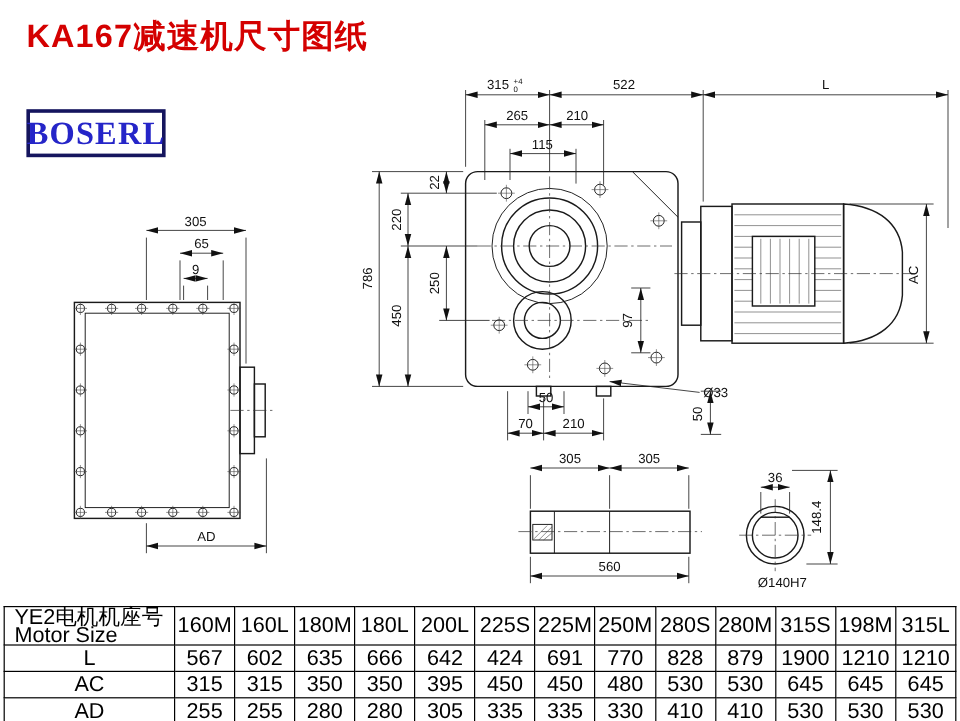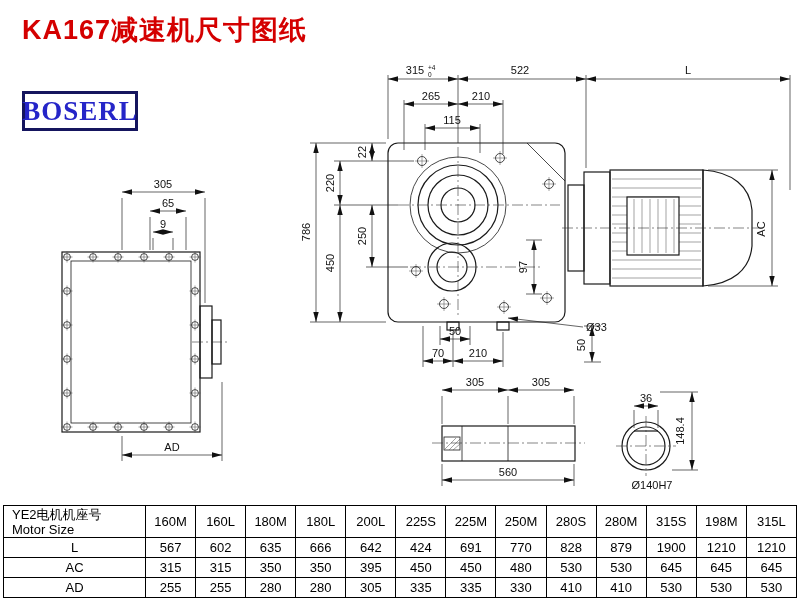--- a/index.html
+++ b/index.html
@@ -12,21 +12,21 @@
   .ln   { stroke:#1a1a1a; stroke-width:1.2; fill:none; }
   .thin { stroke:#1a1a1a; stroke-width:0.8; fill:none; }
   .hair { stroke:#474747; stroke-width:0.5; fill:none; }
   .dim  { stroke:#222; stroke-width:0.7; fill:none; }
   .cl   { stroke:#333; stroke-width:0.6; fill:none; stroke-dasharray:11 3 2 3; }
   .fw   { fill:#fff; }
   text.d { font-family:"Liberation Sans",sans-serif; font-size:11px; fill:#111; stroke:none; text-anchor:middle; }
   text.dt { font-size:6.5px; }
   text.ds { text-anchor:start; }
   .dim-table { position:absolute; left:3px; top:505px; width:794px; border-collapse:collapse; table-layout:fixed; background:#fff; }
-  .dim-table th,.dim-table td { border:1px solid #000; text-align:center; vertical-align:middle; font-weight:normal; font-size:13px; color:#000; padding:0; }
+  .dim-table th,.dim-table td { border:1px solid #000; text-align:center; vertical-align:middle; font-weight:normal; font-size:18px; color:#000; padding:0; }
   .dim-table thead th { height:32px; }
   .dim-table tbody td { height:20px; }
   .dim-table th.c0 { text-align:left; padding-left:8px; }
   .dim-table th.c0 div { line-height:15px; }
 </style>
 </head>
 <body>
 
 <div class="page">
 

